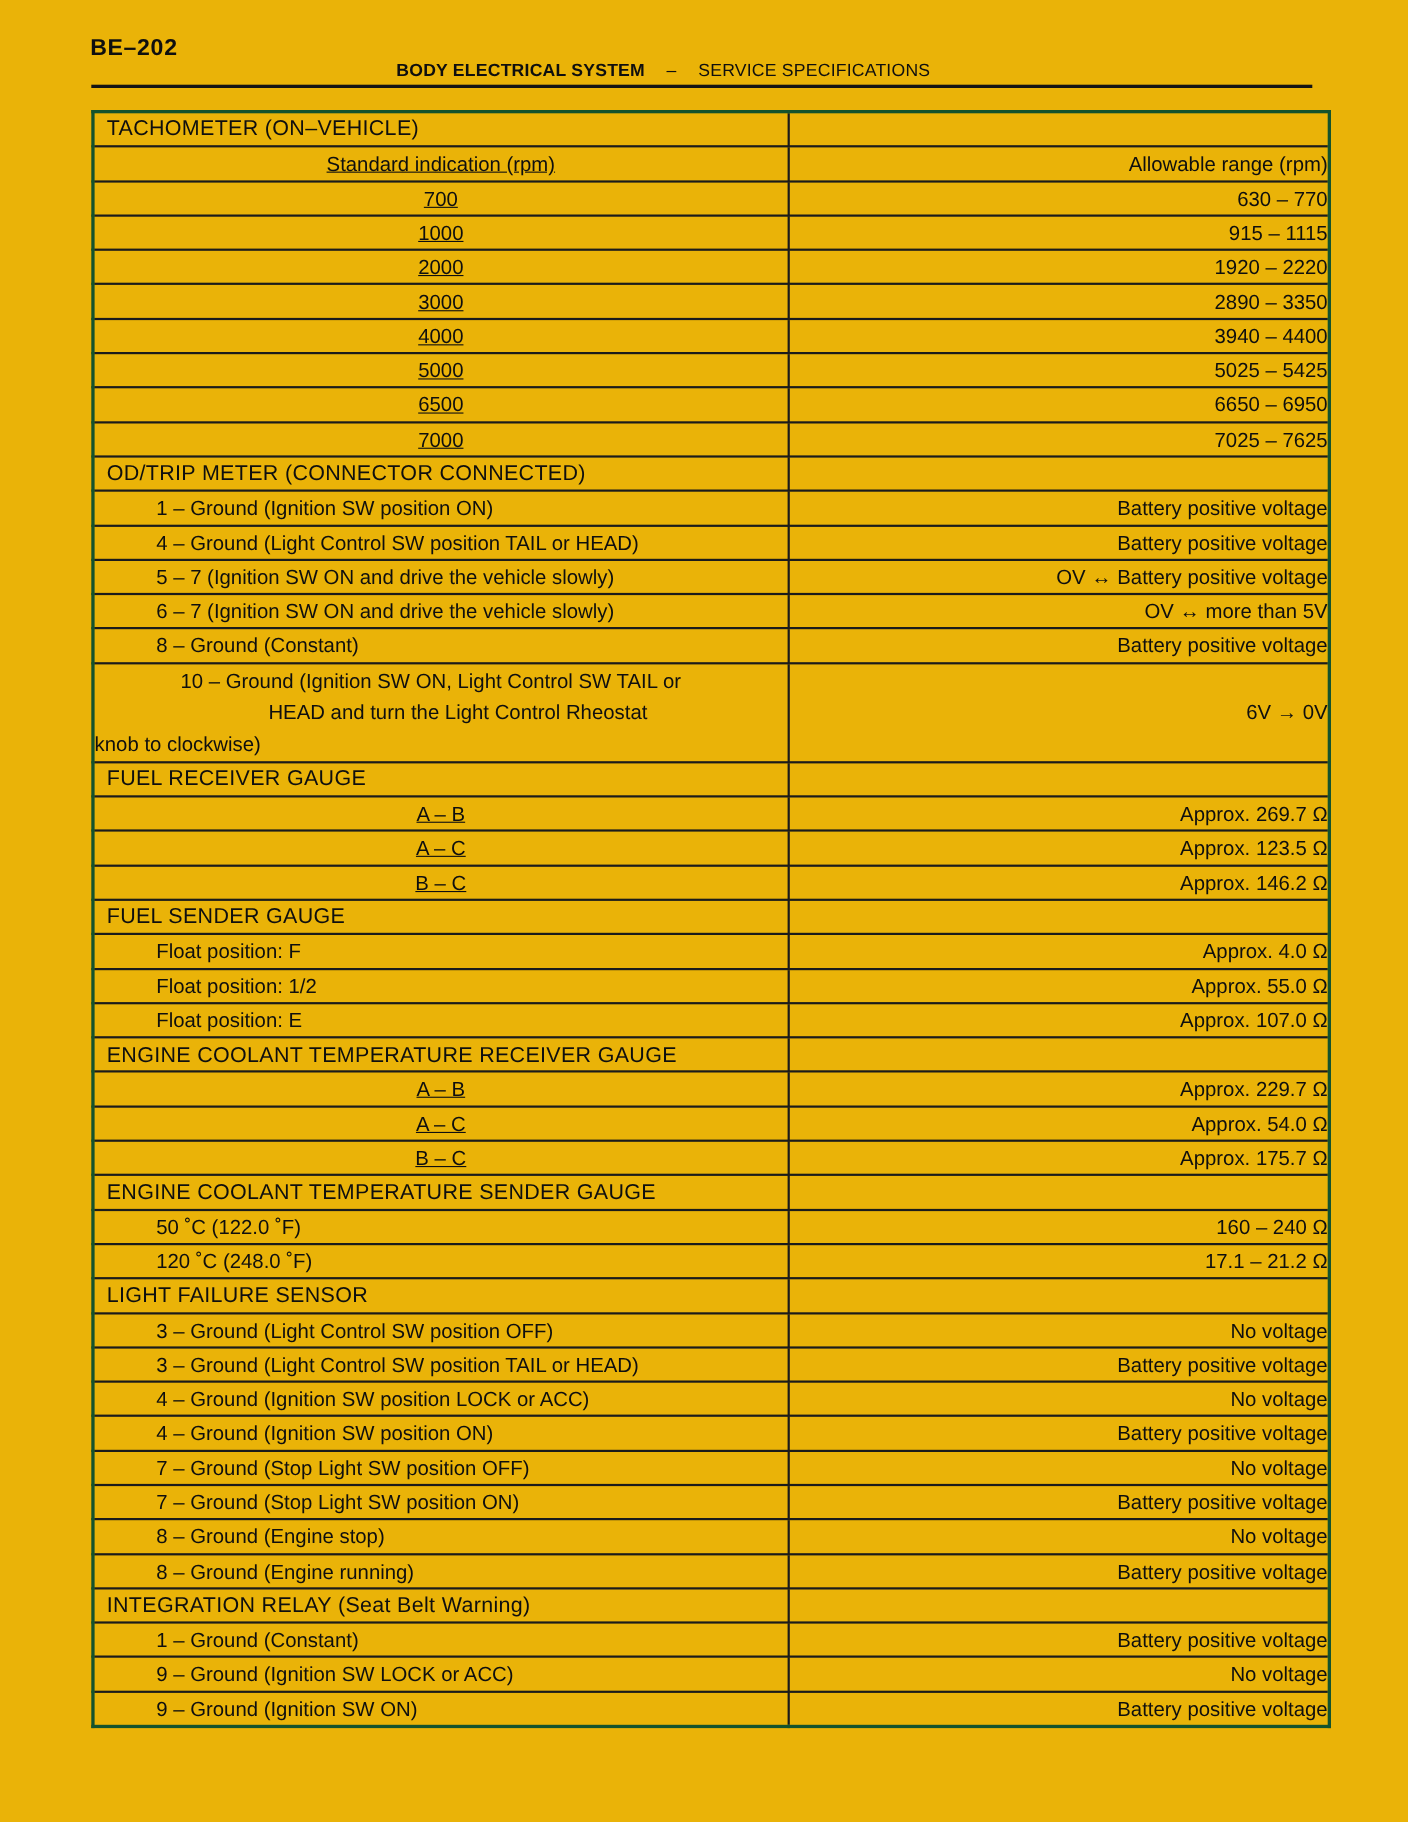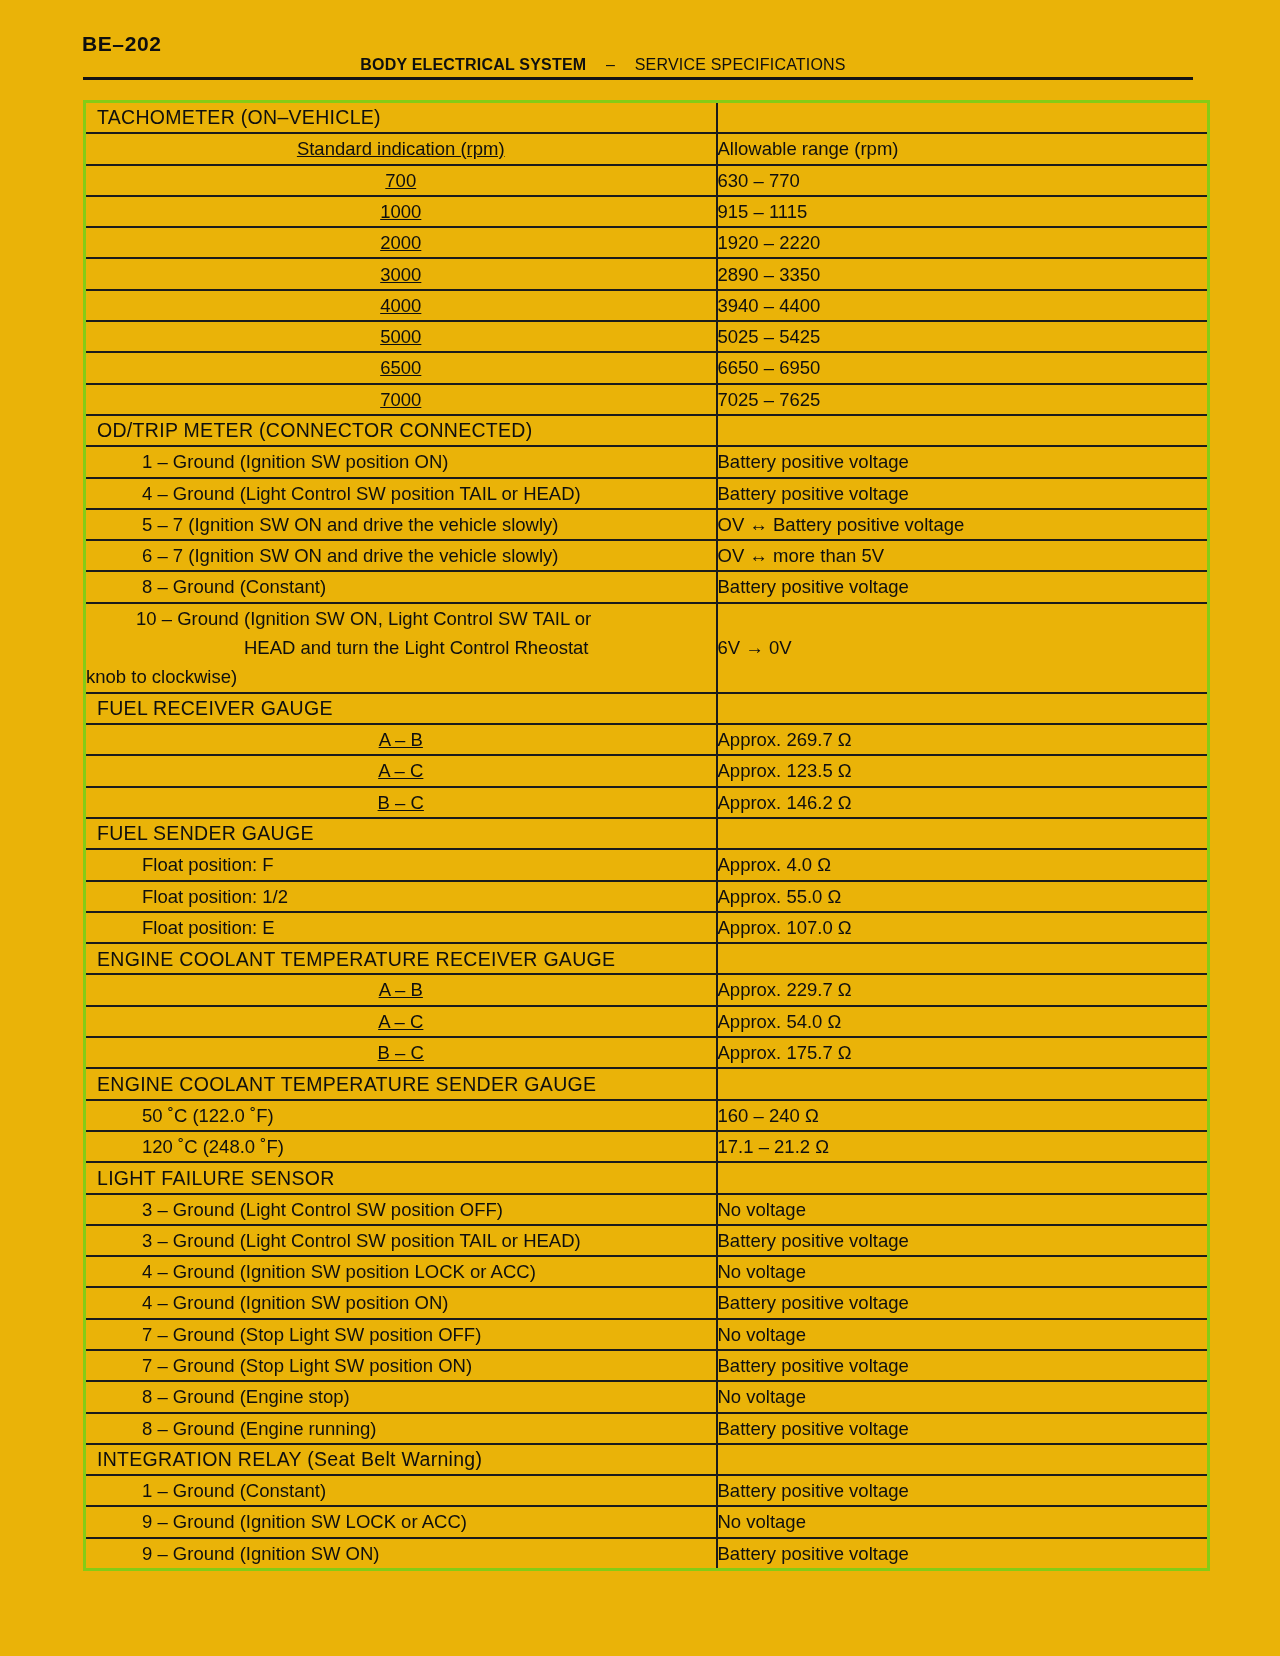--- a/index.html
+++ b/index.html
@@ -16,35 +16,35 @@
     text-align:center; font-size:16px; letter-spacing:0.2px; white-space:nowrap;
   }
   .heading .b { font-weight:bold; }
   .heading .sep { display:inline-block; margin:0 15px; }
   .rule {
     position:absolute; left:83px; top:77px; width:1110px; height:3px; background:#141414;
   }
   table.spec {
     position:absolute; left:83px; top:100px; width:1124px;
     border-collapse:collapse; table-layout:fixed;
-    border:3px solid #84cc16;
+    border:3px solid #14532d;
   }
   table.spec td {
     border:2px solid #1b1b1b;
     font-size:18.5px; line-height:1.15;
     height:29.3px; padding:0; vertical-align:middle;
     overflow:hidden; white-space:nowrap;
   }
-  td.c2 { text-align:left; }
+  td.c2 { text-align:right; }
   tr.section td.c1 { padding-left:11px; font-size:19.5px; letter-spacing:0.3px; }
   tr.center  td.c1 { text-align:center;text-decoration:underline; }
   tr.indent  td.c1 { padding-left:56px; }
   tr.multi   td    { height:88px; }
   tr.multi .mline { line-height:29.3px; }
-  .ml0 { padding-left:50px; }
+  .ml0 { padding-left:78px; }
   .ml1 { padding-left:158px; }
   .ml2 { }
 </style>
 </head>
 <body>
 
 <div class="page">
 
   <div class="pagenum">BE–202</div>
 

